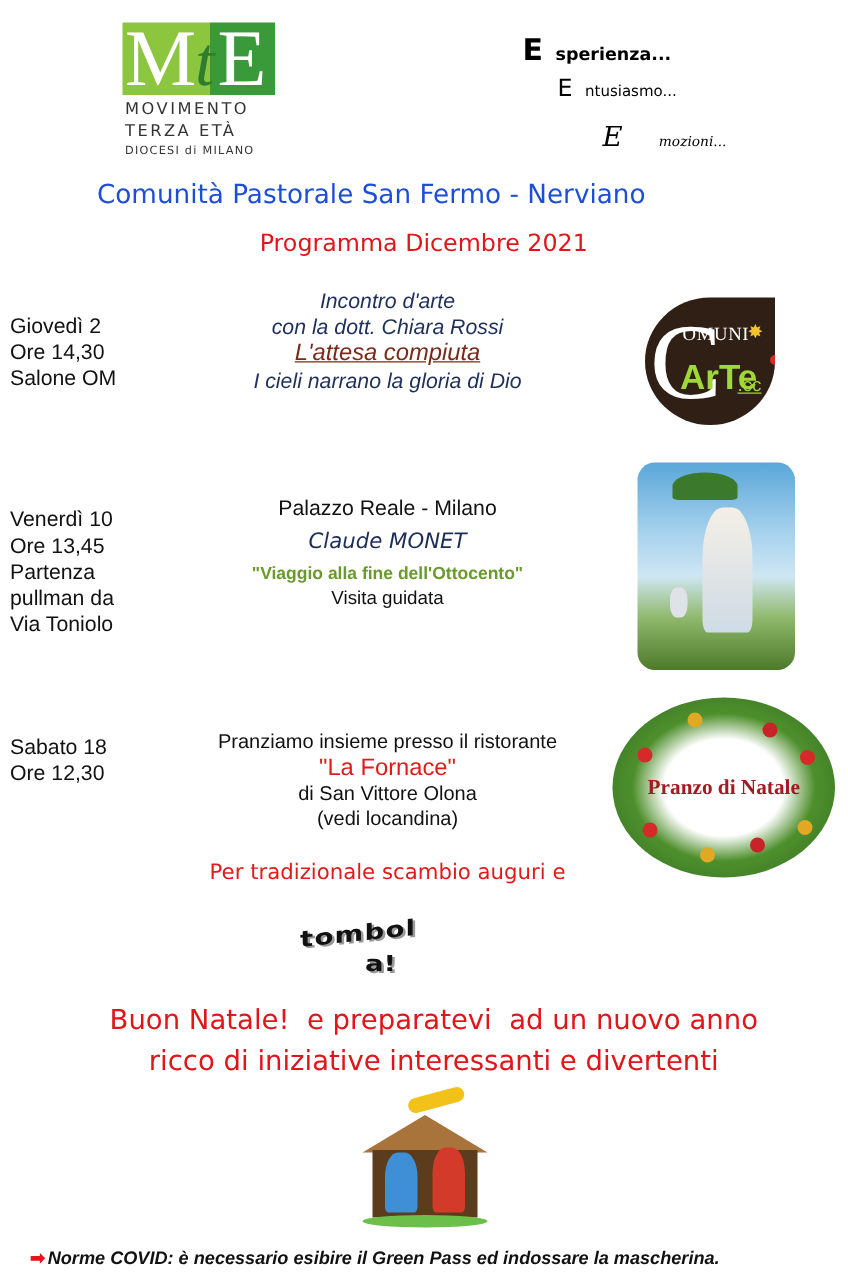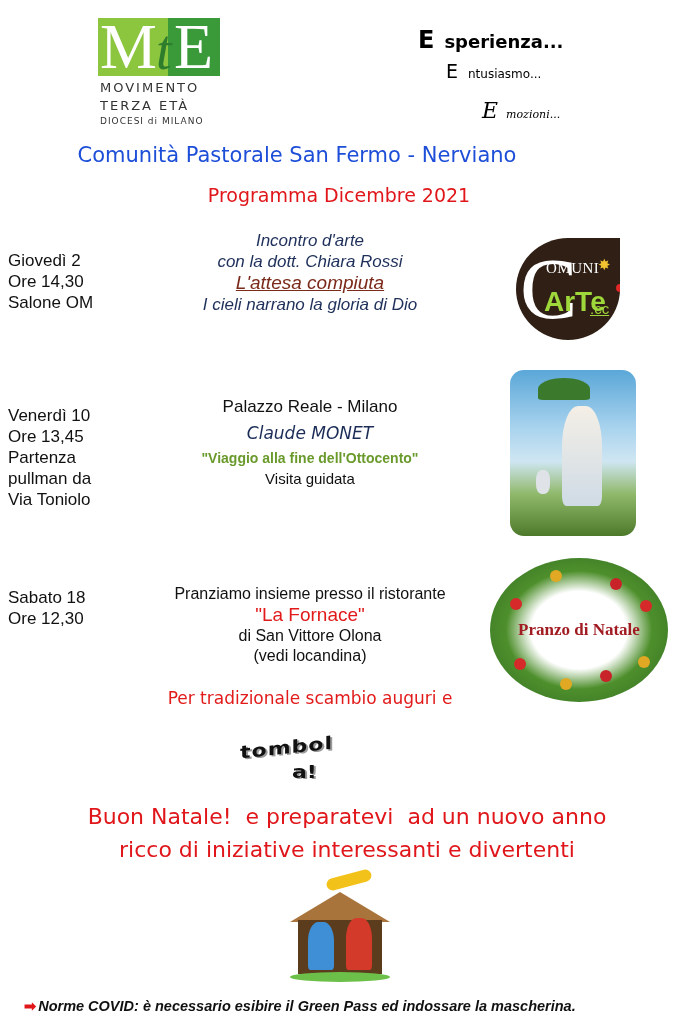--- a/index.html
+++ b/index.html
@@ -18,27 +18,27 @@
   .logo-mark .t { position: absolute; left: 58px; top: 4px; font-family: "Liberation Serif", serif; font-style: italic; font-size: 56px; color: #2d7d2d; line-height: 56px; }
   .logo-text { position: absolute; left: 2px; font-family: "DejaVu Sans", sans-serif; color: #333; letter-spacing: 2px; white-space: nowrap; }
   .logo-l1 { top: 62px; font-size: 13px; }
   .logo-l2 { top: 80px; font-size: 13px; }
   .logo-l3 { top: 98px; font-size: 9px; letter-spacing: 1px; }
 
   
   .motto { white-space: nowrap; color: #000; }
   .motto .cap { font-weight: bold; font-size: 24px; }
   #motto1 { left: 418px; top: 26px; font-family: "DejaVu Sans", sans-serif; }
-  #motto1 .rest { font-size: 18px; font-weight: bold; margin-left: 10px; text-align: center; }
+  #motto1 .rest { font-size: 14px; font-weight: bold; margin-left: 10px; text-align: center; }
   #motto2 { left: 446px; top: 60px; font-family: "DejaVu Sans", sans-serif; }
   #motto2 .cap { font-weight: normal; font-size: 19px; }
   #motto2 .rest { font-size: 12px; margin-left: 10px; }
   #motto3 { left: 482px; top: 98px; font-family: "DejaVu Serif", serif; font-style: italic; }
   #motto3 .cap { font-size: 22px; font-weight: normal; }
-  #motto3 .rest { font-size: 11px; margin-left: 8px; }
+  #motto3 .rest { font-size: 11px; margin-left: 29px; }
 
   
   #community-title { left: 0; width: 594px; top: 143px; text-align: center; font-size: 21px; color: #1d4ed8; font-family: "DejaVu Sans", sans-serif; }
   #program-title { left: 0; width: 678px; top: 184px; text-align: center; font-size: 19px; color: #e0161a; font-family: "DejaVu Sans", sans-serif; }
 
   
   .date-col { left: 8px; font-size: 17px; line-height: 21px; color: #111; }
   .center-col { left: 130px; width: 360px; text-align: center; }
 
   

